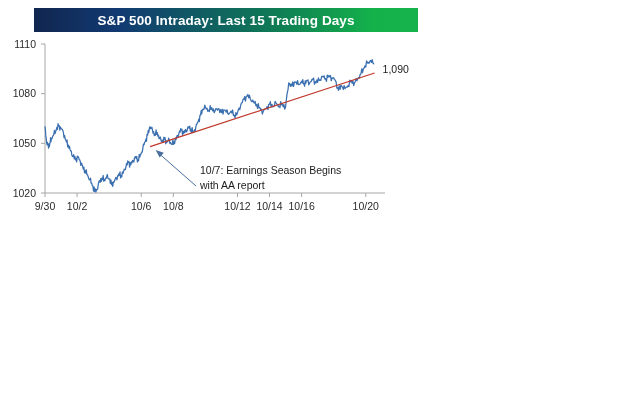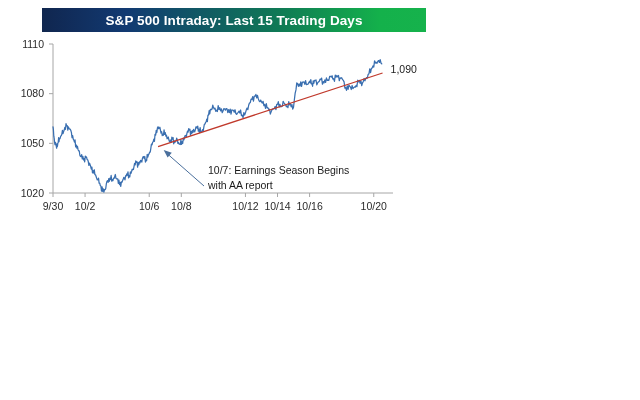--- a/index.html
+++ b/index.html
@@ -1,21 +1,21 @@
 <!DOCTYPE html>
 <html><head>
 <meta charset="utf-8">
 <style>
   html,body{margin:0;padding:0;}
   body{
     width:640px;height:400px;background:#ffffff;
     font-family:"Liberation Sans", sans-serif;
     overflow:hidden;position:relative;
   }
-  #canvas{position:absolute;left:8px;top:0;width:540px;height:400px;}
+  #canvas{position:absolute;left:0;top:0;width:540px;height:400px;}
 
   
   .title-bar{
     position:absolute;left:34px;top:8px;width:384px;height:24px;
     background:linear-gradient(to right,#10264f 0%,#123a72 22%,#0f7a55 62%,#14b14b 88%,#16b24c 100%);
     display:flex;align-items:center;justify-content:center;
     box-sizing:border-box;
   }
   .title-bar .title-text{
     color:#ffffff;font-size:13.5px;font-weight:bold;

